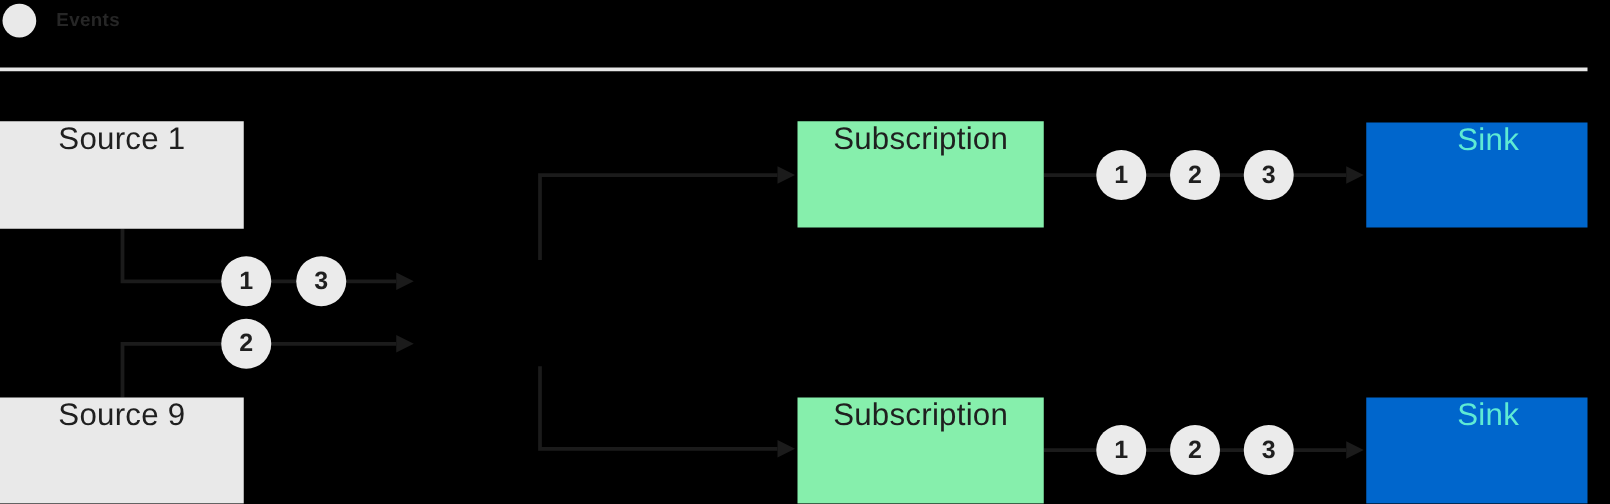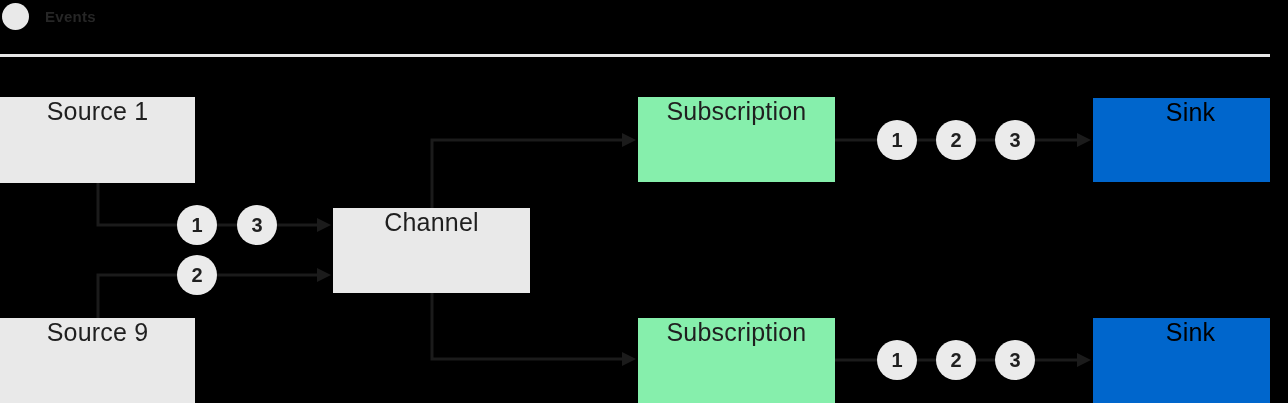--- a/index.html
+++ b/index.html
@@ -65,21 +65,21 @@
     position: absolute;
     display: flex;
     align-items: flex-start;
     justify-content: center;
     font-size: 25px;
     color: #1f1f1f;
     letter-spacing: 0.2px;
   }
   .node--gray { background: #e9e9e9; }
   .node--lightblue { background: #86efac; }
-  .node--blue { background: #0066cc; color: #000000; }
+  .node--blue { background: #0066cc; color: #5eead4; }
   .node--source1 { left: 0; top: 97px; width: 195px; height: 86px; }
   .node--source2 { left: 0; top: 318px; width: 195px; height: 85px; }
   .node--channel { left: 333px; top: 208px; width: 197px; height: 85px; }
   .node--sub-top { left: 638px; top: 97px; width: 197px; height: 85px; }
   .node--sub-bottom { left: 638px; top: 318px; width: 197px; height: 85px; }
   .node--sink-top { left: 1093px; top: 98px; width: 195px; height: 84px; }
   .node--sink-bottom { left: 1093px; top: 318px; width: 195px; height: 85px; }
   .badge {
     position: absolute;
     width: 40px;
@@ -125,23 +125,20 @@
     <path d="M835 360 H1077"></path>
     <polygon points="1091,360 1077,353 1077,367"></polygon>
   </svg>
 
   <div class="node node--gray node--source1">
     <span>Source 1</span>
   </div>
   <div class="node node--gray node--source2">
     <span>Source 9</span>
   </div>
-  <div class="node node--gray node--channel">
-    <span>Channel</span>
-  </div>
   <div class="node node--lightblue node--sub-top">
     <span>Subscription</span>
   </div>
   <div class="node node--lightblue node--sub-bottom">
     <span>Subscription</span>
   </div>
   <div class="node node--blue node--sink-top">
     <span>Sink</span>
   </div>
   <div class="node node--blue node--sink-bottom">

